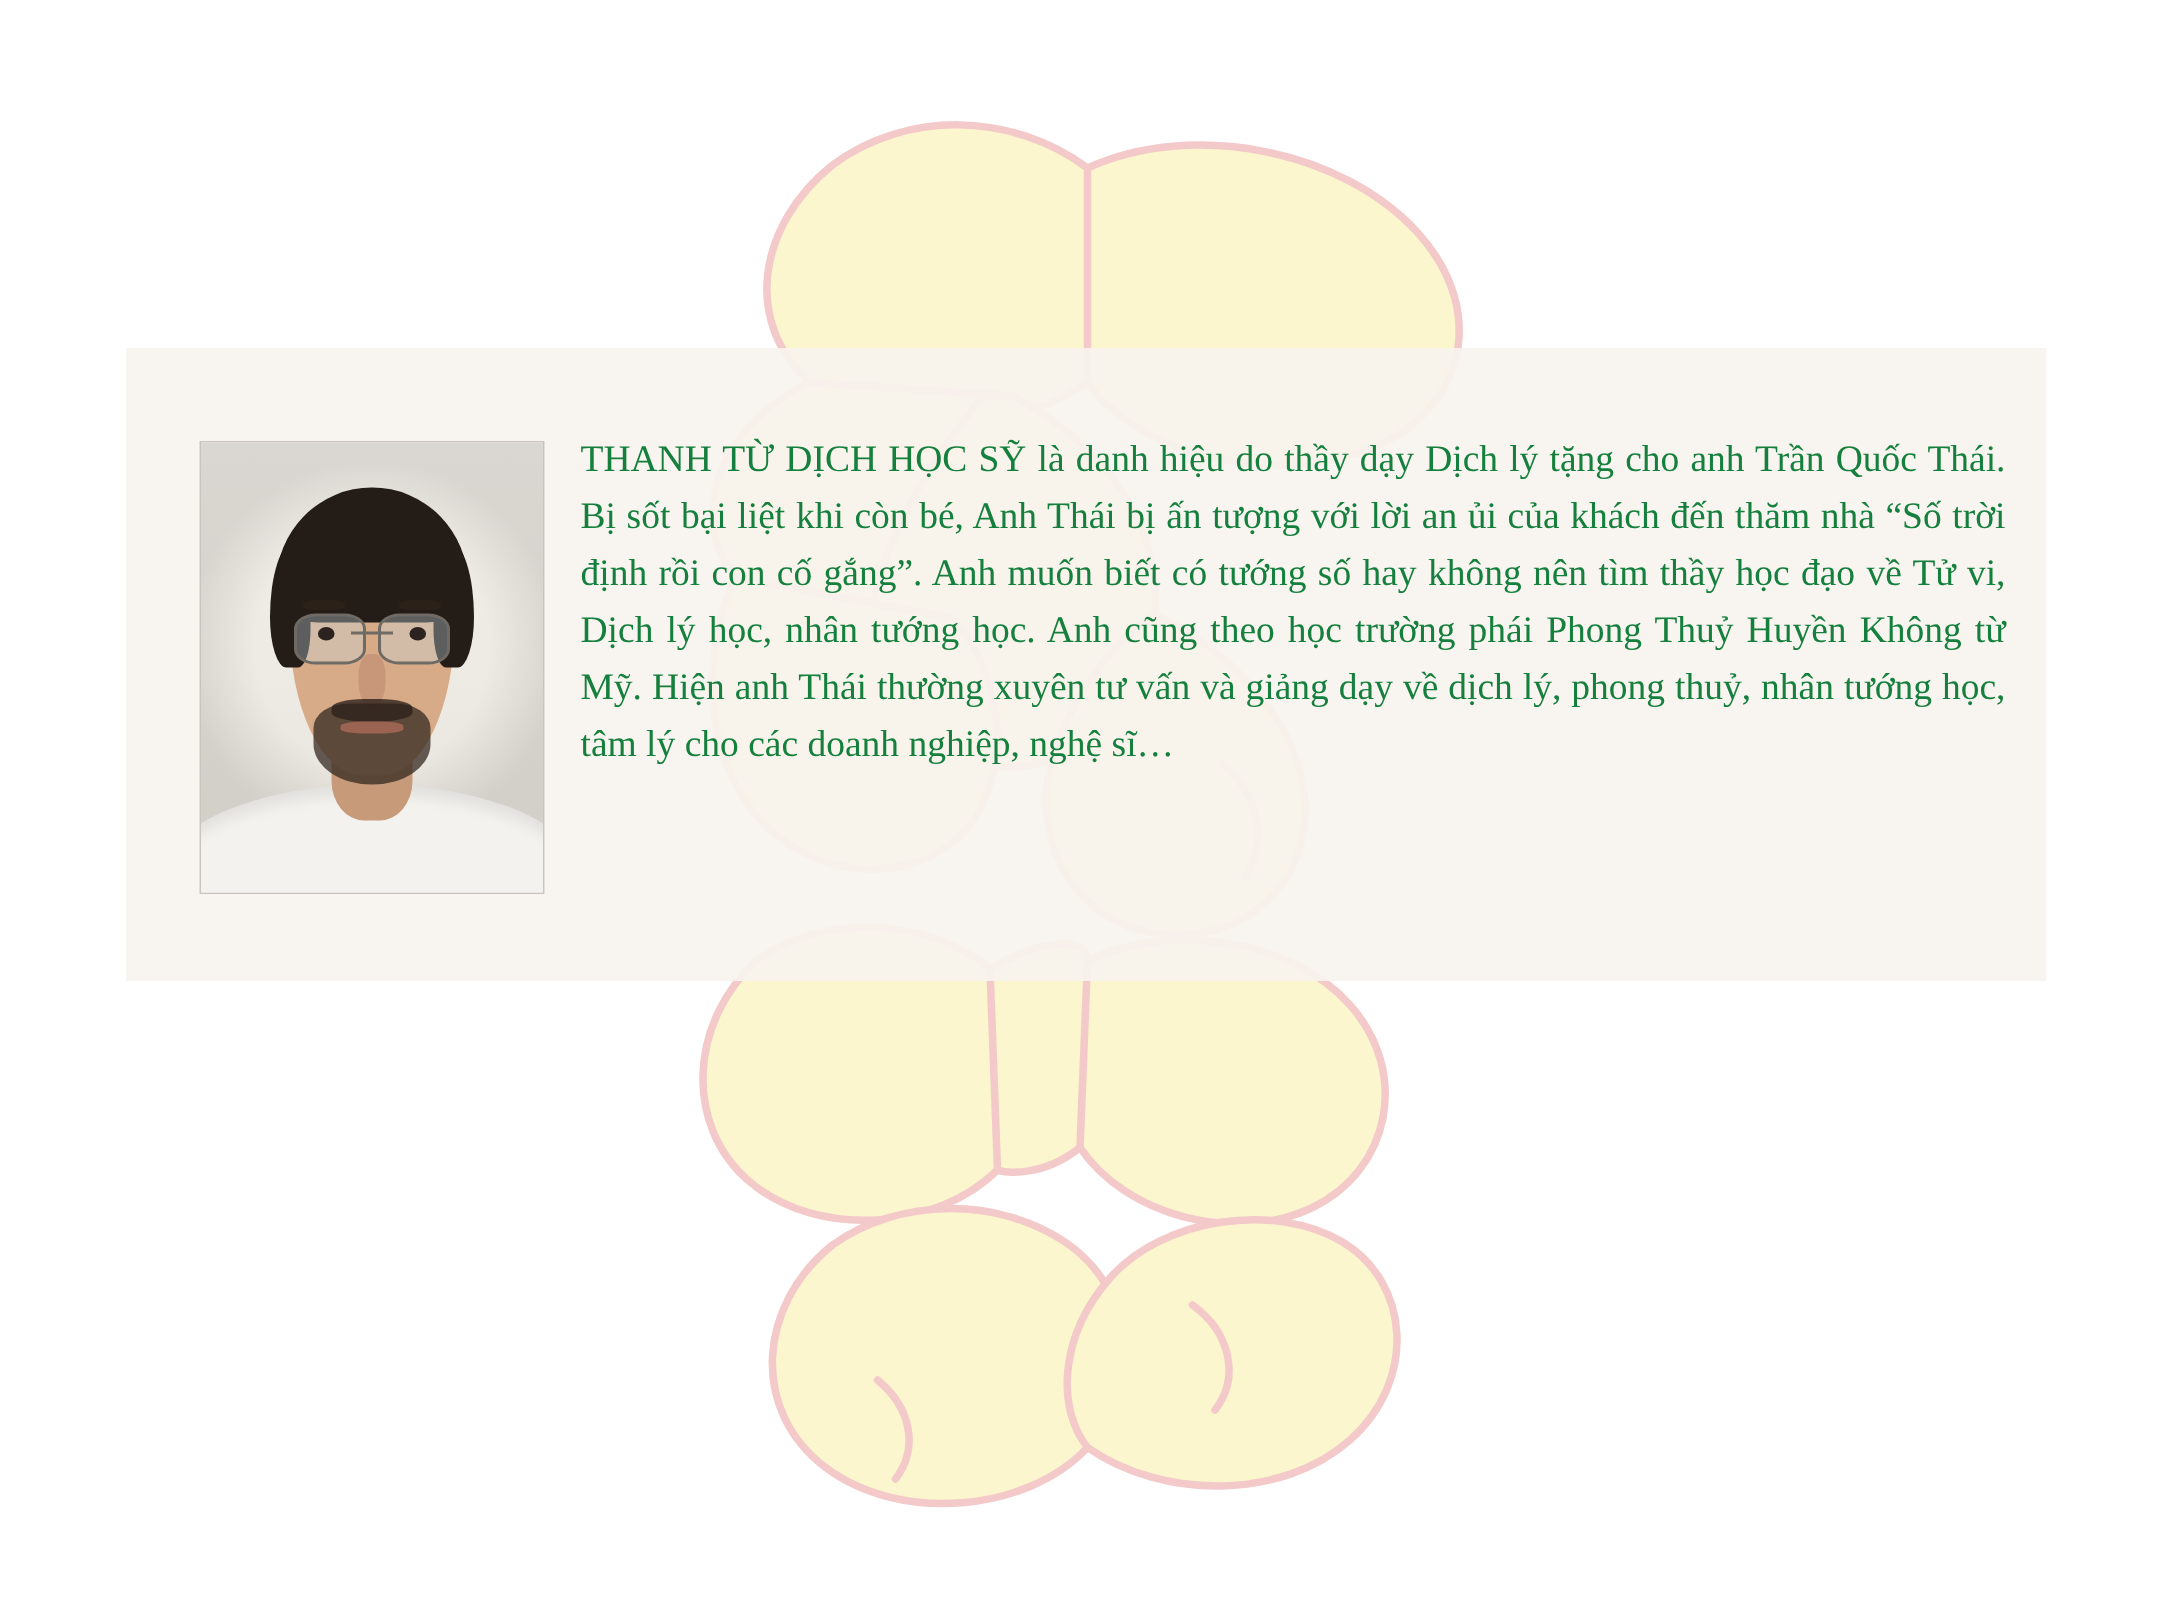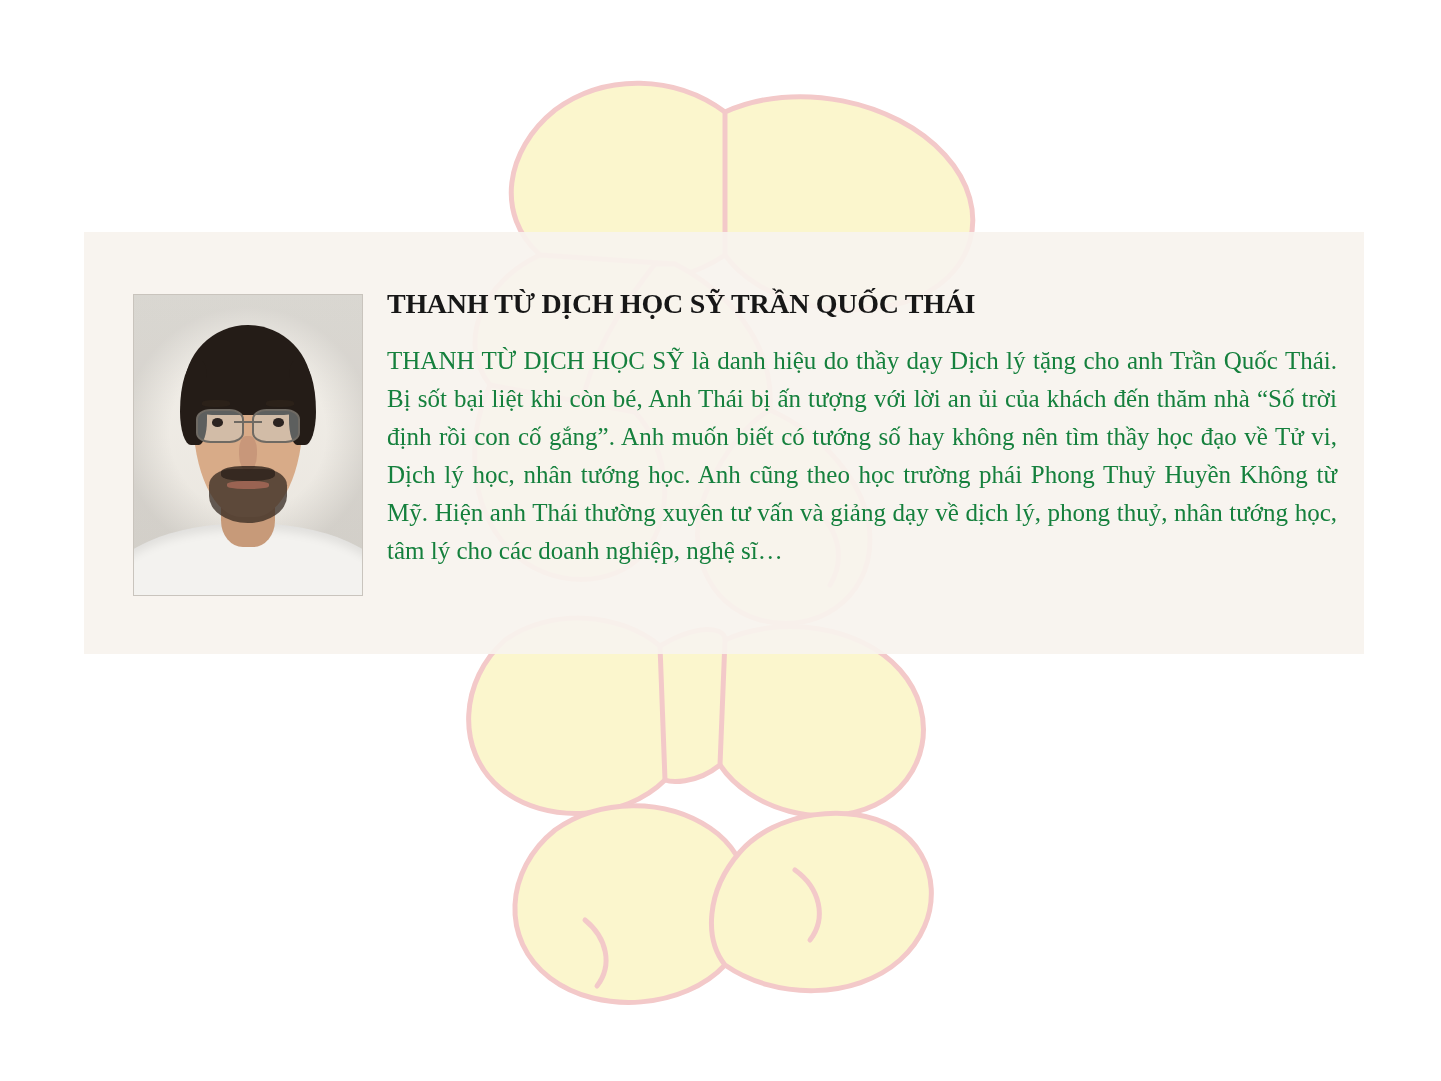--- a/index.html
+++ b/index.html
@@ -285,18 +285,17 @@
         <div class="p-eye left"></div>
         <div class="p-eye right"></div>
         <div class="p-nose"></div>
         <div class="p-beard"></div>
         <div class="p-stache"></div>
         <div class="p-mouth"></div>
       </div>
     </div>
 
     <div id="profile-text">
-      <h1 id="profile-name">THANH TỪ DỊCH HỌC SỸ TRẦN QUỐC THÁI</h1>
       <p id="profile-bio">THANH TỪ DỊCH HỌC SỸ là danh hiệu do thầy dạy Dịch lý tặng cho anh Trần Quốc Thái. Bị sốt bại liệt khi còn bé, Anh Thái bị ấn tượng với lời an ủi của khách đến thăm nhà “Số trời định rồi con cố gắng”. Anh muốn biết có tướng số hay không nên tìm thầy học đạo về Tử vi, Dịch lý học, nhân tướng học. Anh cũng theo học trường phái  Phong Thuỷ Huyền Không từ Mỹ. Hiện anh Thái thường xuyên tư vấn và giảng dạy về dịch lý, phong thuỷ,  nhân tướng học, tâm lý cho các doanh nghiệp, nghệ sĩ…</p>
     </div>
 
   </div>
 </div>
 
 </body></html>

